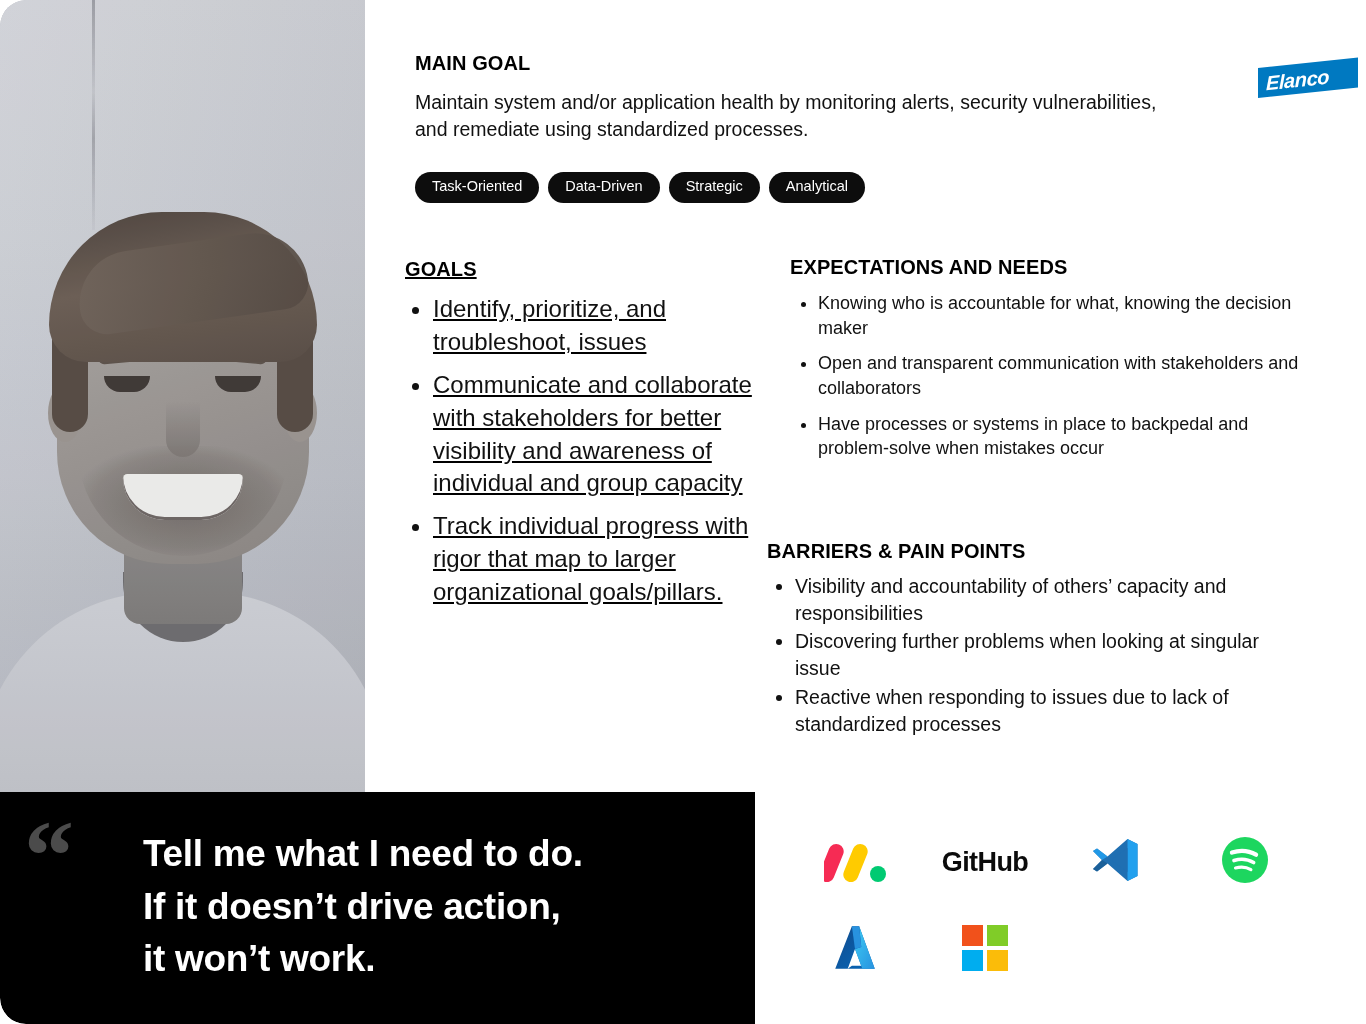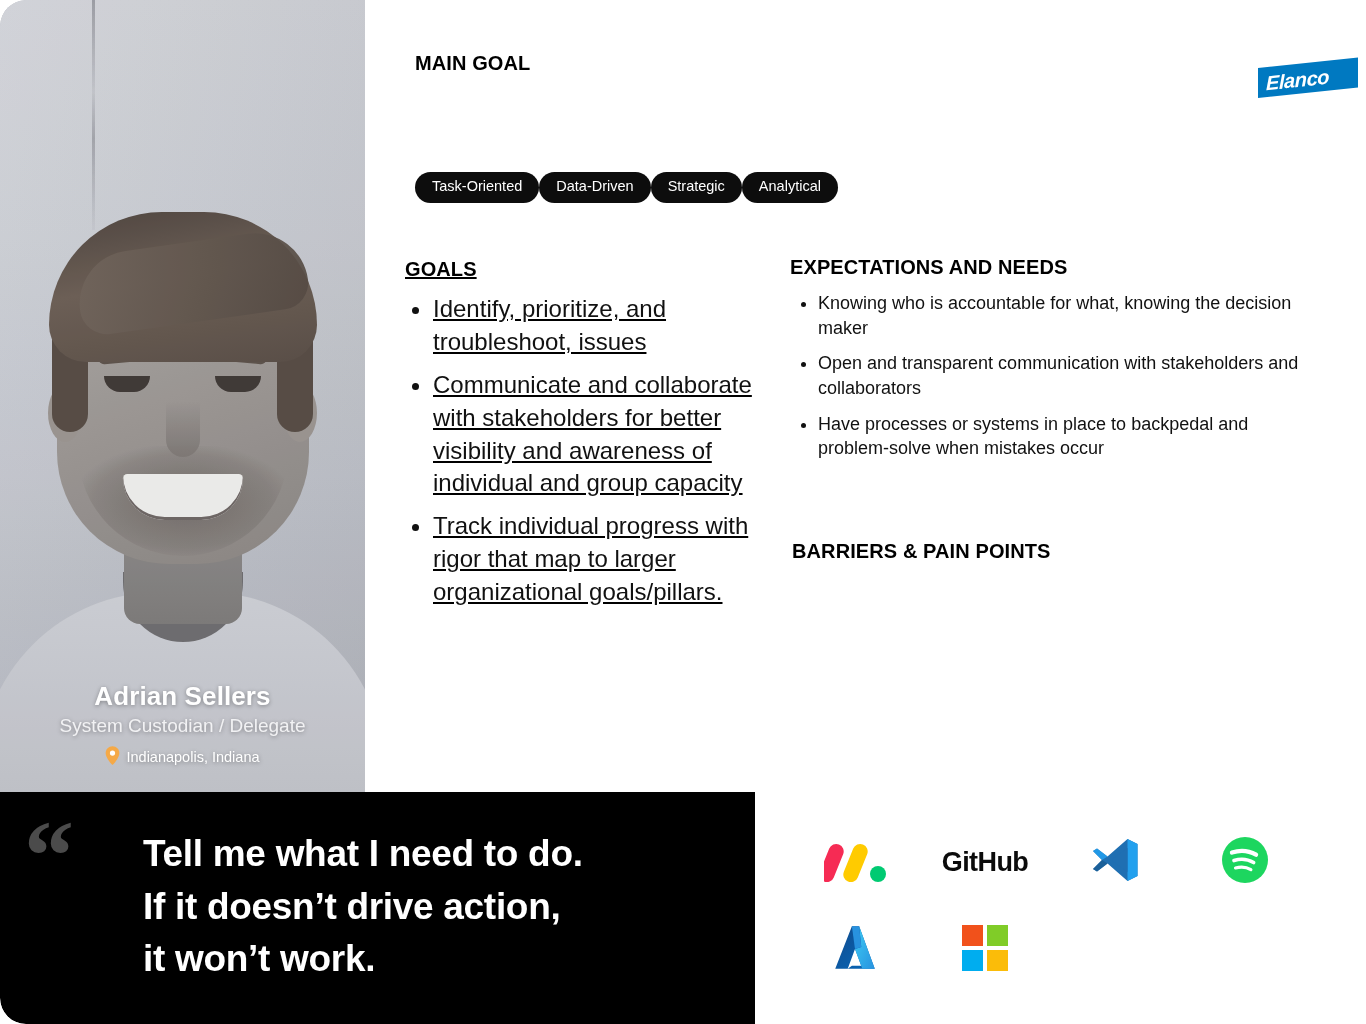--- a/index.html
+++ b/index.html
@@ -327,20 +327,21 @@
     font-size: 19.5px;
     line-height: 1.38;
     color: #111111;
   }
 
   .tags {
     position: absolute;
     left: 50px;
     top: 172px;
     display: flex;
+    gap: 9px;
   }
   .tag {
     background: #0d0d0d;
     color: #ffffff;
     font-size: 14.5px;
     border-radius: 999px;
     padding: 7px 17px 8px 17px;
     line-height: 1.1;
     white-space: nowrap;
   }
@@ -375,21 +376,21 @@
   }
   .expectations li {
     font-size: 18px;
     line-height: 1.37;
     color: #111111;
     margin-bottom: 11px;
   }
 
   .barriers {
     position: absolute;
-    left: 427px;
+    left: 402px;
     top: 540px;
     width: 520px;
   }
   .barriers ul {
     margin: 10px 0 0 0;
     padding-left: 28px;
   }
   .barriers li {
     font-size: 19.5px;
     line-height: 1.37;
@@ -446,51 +447,39 @@
       <div class="eye-r"></div>
       <div class="brow-l"></div>
       <div class="brow-r"></div>
       <div class="sideburn-l"></div>
       <div class="sideburn-r"></div>
       <div class="hair"></div>
       <div class="hair-sweep"></div>
     </div>
     <div class="grayscale-veil"></div>
 
-    <div class="photo-caption">
-      <div class="persona-name">Adrian Sellers</div>
-      <div class="persona-role">System Custodian / Delegate</div>
-      <div class="persona-location">
-        <span class="pin-icon">
-          <svg width="15" height="19" viewBox="0 0 24 30" aria-hidden="true">
-            <path d="M12 0C5.9 0 1 4.9 1 11c0 7.8 9.4 17.8 10.1 18.5.5.5 1.3.5 1.8 0C13.6 28.8 23 18.8 23 11 23 4.9 18.1 0 12 0z" fill="#F5A947"></path>
-            <circle cx="12" cy="11" r="4.2" fill="#ffffff"></circle>
-          </svg>
-        </span>
-        <span>Indianapolis, Indiana</span>
-      </div>
-    </div>
   </div>
 
   <div class="quote-block">
     <div class="quote-mark">“</div>
     <div class="quote-text">Tell me what I need to do.
 If it doesn’t drive action,
 it won’t work.</div>
   </div>
 
   <div class="content">
 
     <div class="brand-logo">
       <div class="slab"></div>
       <div class="brand-text">Elanco</div>
     </div>
 
     <div class="main-goal">
       <h2 class="section-title">MAIN GOAL</h2>
+      <p>Maintain system and/or application health by monitoring alerts, security vulnerabilities, and remediate using standardized processes.</p>
     </div>
 
     <div class="tags">
       <span class="tag">Task-Oriented</span>
       <span class="tag">Data-Driven</span>
       <span class="tag">Strategic</span>
       <span class="tag">Analytical</span>
     </div>
 
     <div class="goals">
@@ -506,20 +495,25 @@
       <h2 class="section-title">EXPECTATIONS AND NEEDS</h2>
       <ul>
         <li>Knowing who is accountable for what, knowing the decision maker</li>
         <li>Open and transparent communication with stakeholders and collaborators</li>
         <li>Have processes or systems in place to backpedal and problem-solve when mistakes occur</li>
       </ul>
     </div>
 
     <div class="barriers">
       <h2 class="section-title">BARRIERS &amp; PAIN POINTS</h2>
+      <ul>
+        <li>Visibility and accountability of others’ capacity and responsibilities</li>
+        <li>Discovering further problems when looking at singular issue</li>
+        <li>Reactive when responding to issues due to lack of standardized processes</li>
+      </ul>
     </div>
 
     <div class="apps">
       <div class="apps-grid">
 
         <div class="app-item">
           <span>
             <svg width="62" height="46" viewBox="0 0 62 46" aria-hidden="true">
               <rect x="0" y="6" width="15" height="40" rx="7.5" fill="#F62B54" transform="rotate(22 7.5 26)"></rect>
               <rect x="24" y="6" width="15" height="40" rx="7.5" fill="#FFCB00" transform="rotate(22 31.5 26)"></rect>

